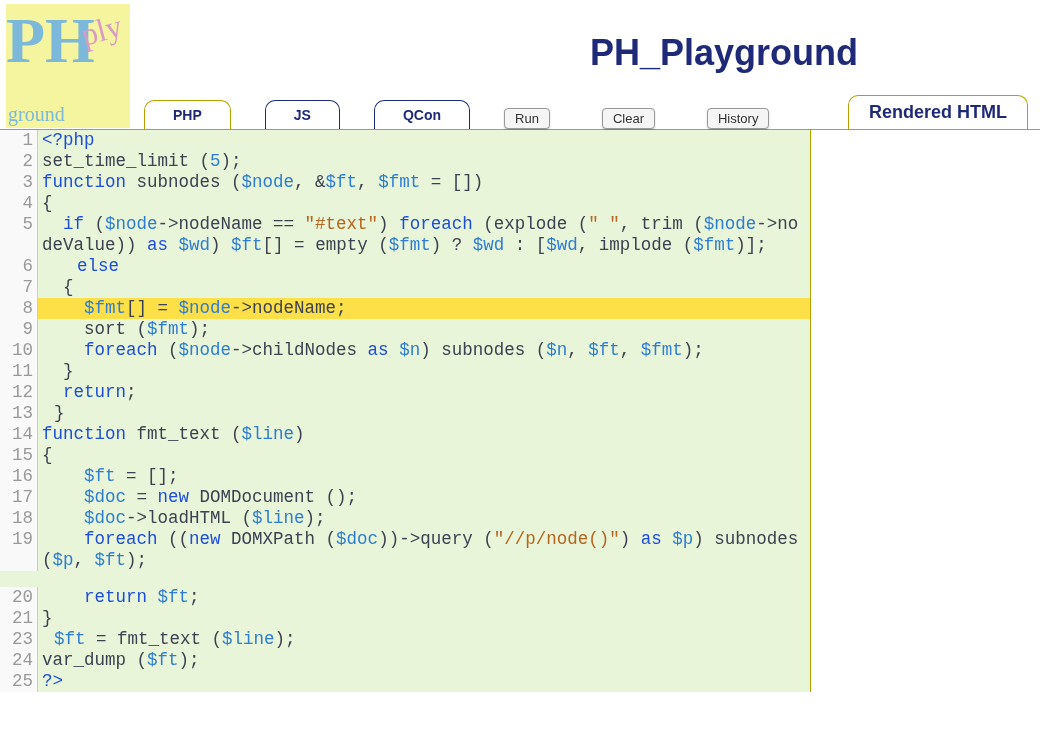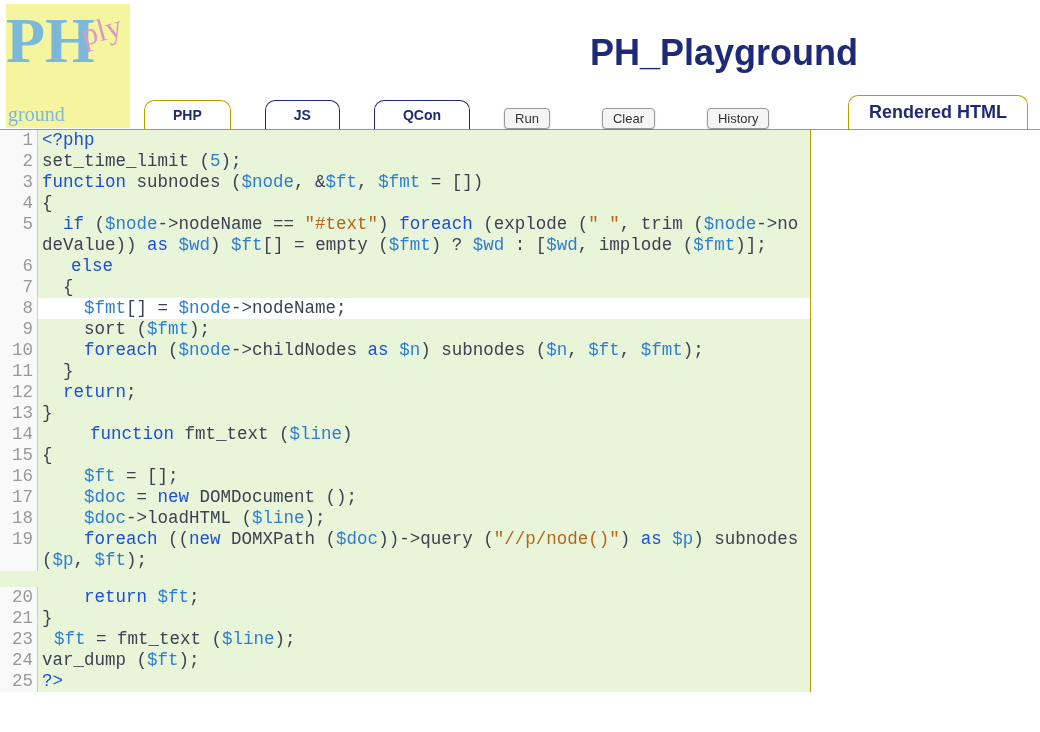--- a/index.html
+++ b/index.html
@@ -65,51 +65,51 @@
         <div style="display: flex;">
           <div style="width: 38px; min-width: 38px; background: rgb(249, 249, 249); border-right: 1px solid rgb(204, 204, 204); text-align: right; color: rgb(153, 153, 153); padding: 0px 4px;">4</div>
           <div style="flex: 1 1 0%; padding: 0px 4px; white-space: pre-wrap; word-break: break-all; background: rgb(232, 245, 216);"><span class="op">{</span></div>
         </div>
         <div style="display: flex;">
           <div style="width: 38px; min-width: 38px; background: rgb(249, 249, 249); border-right: 1px solid rgb(204, 204, 204); text-align: right; color: rgb(153, 153, 153); padding: 0px 4px;">5</div>
           <div style="flex: 1 1 0%; padding: 0px 4px; white-space: pre-wrap; word-break: break-all; background: rgb(232, 245, 216);"><span>  </span><span class="k">if</span><span class="op"> (</span><span class="v">$node</span><span class="op">-&gt;nodeName == </span><span class="s">"#text"</span><span class="op">) </span><span class="k">foreach</span><span class="op"> (</span><span class="f">explode</span><span class="op"> (</span><span class="s">" "</span><span class="op">, </span><span class="f">trim</span><span class="op"> (</span><span class="v">$node</span><span class="op">-&gt;nodeValue)) </span><span class="k">as</span><span> </span><span class="v">$wd</span><span class="op">) </span><span class="v">$ft</span><span class="op">[] = </span><span class="f">empty</span><span class="op"> (</span><span class="v">$fmt</span><span class="op">) ? </span><span class="v">$wd</span><span class="op"> : [</span><span class="v">$wd</span><span class="op">, </span><span class="f">implode</span><span class="op"> (</span><span class="v">$fmt</span><span class="op">)];</span></div>
         </div>
         <div style="display: flex;">
           <div style="width: 38px; min-width: 38px; background: rgb(249, 249, 249); border-right: 1px solid rgb(204, 204, 204); text-align: right; color: rgb(153, 153, 153); padding: 0px 4px;">6</div>
-          <div style="flex: 1 1 0%; padding: 0px 12px; white-space: pre-wrap; word-break: break-all; background: rgb(232, 245, 216);"><span>  </span><span class="k">else</span></div>
+          <div style="flex: 1 1 0%; padding: 0px 18px; white-space: pre-wrap; word-break: break-all; background: rgb(232, 245, 216);"><span>  </span><span class="k">else</span></div>
         </div>
         <div style="display: flex;">
           <div style="width: 38px; min-width: 38px; background: rgb(249, 249, 249); border-right: 1px solid rgb(204, 204, 204); text-align: right; color: rgb(153, 153, 153); padding: 0px 4px;">7</div>
           <div style="flex: 1 1 0%; padding: 0px 4px; white-space: pre-wrap; word-break: break-all; background: rgb(232, 245, 216);"><span class="op">  {</span></div>
         </div>
         <div style="display: flex;">
           <div style="width: 38px; min-width: 38px; background: rgb(249, 249, 249); border-right: 1px solid rgb(204, 204, 204); text-align: right; color: rgb(153, 153, 153); padding: 0px 4px;">8</div>
-          <div style="flex: 1 1 0%; padding: 0px 4px; white-space: pre-wrap; word-break: break-all; background: #ffffff;"><span>    </span><span class="v">$fmt</span><span class="op">[] = </span><span class="v">$node</span><span class="op">-&gt;nodeName;</span></div>
+          <div style="flex: 1 1 0%; padding: 0px 4px; white-space: pre-wrap; word-break: break-all; background: #fde047;"><span>    </span><span class="v">$fmt</span><span class="op">[] = </span><span class="v">$node</span><span class="op">-&gt;nodeName;</span></div>
         </div>
         <div style="display: flex;">
           <div style="width: 38px; min-width: 38px; background: rgb(249, 249, 249); border-right: 1px solid rgb(204, 204, 204); text-align: right; color: rgb(153, 153, 153); padding: 0px 4px;">9</div>
           <div style="flex: 1 1 0%; padding: 0px 4px; white-space: pre-wrap; word-break: break-all; background: rgb(232, 245, 216);"><span>    </span><span class="f">sort</span><span class="op"> (</span><span class="v">$fmt</span><span class="op">);</span></div>
         </div>
         <div style="display: flex;">
           <div style="width: 38px; min-width: 38px; background: rgb(249, 249, 249); border-right: 1px solid rgb(204, 204, 204); text-align: right; color: rgb(153, 153, 153); padding: 0px 4px;">10</div>
           <div style="flex: 1 1 0%; padding: 0px 4px; white-space: pre-wrap; word-break: break-all; background: rgb(232, 245, 216);"><span>    </span><span class="k">foreach</span><span class="op"> (</span><span class="v">$node</span><span class="op">-&gt;childNodes </span><span class="k">as</span><span> </span><span class="v">$n</span><span class="op">) </span><span class="f">subnodes</span><span class="op"> (</span><span class="v">$n</span><span class="op">, </span><span class="v">$ft</span><span class="op">, </span><span class="v">$fmt</span><span class="op">);</span></div>
         </div>
         <div style="display: flex;">
           <div style="width: 38px; min-width: 38px; background: rgb(249, 249, 249); border-right: 1px solid rgb(204, 204, 204); text-align: right; color: rgb(153, 153, 153); padding: 0px 4px;">11</div>
           <div style="flex: 1 1 0%; padding: 0px 4px; white-space: pre-wrap; word-break: break-all; background: rgb(232, 245, 216);"><span class="op">  }</span></div>
         </div>
         <div style="display: flex;">
           <div style="width: 38px; min-width: 38px; background: rgb(249, 249, 249); border-right: 1px solid rgb(204, 204, 204); text-align: right; color: rgb(153, 153, 153); padding: 0px 4px;">12</div>
           <div style="flex: 1 1 0%; padding: 0px 4px; white-space: pre-wrap; word-break: break-all; background: rgb(232, 245, 216);"><span>  </span><span class="k">return</span><span class="op">;</span></div>
         </div>
-        <div style="display: flex;">
+        <div style="display: flex; gap: 12px;">
           <div style="width: 38px; min-width: 38px; background: rgb(249, 249, 249); border-right: 1px solid rgb(204, 204, 204); text-align: right; color: rgb(153, 153, 153); padding: 0px 4px;">13</div>
           <div style="flex: 1 1 0%; padding: 0px 4px; white-space: pre-wrap; word-break: break-all; background: rgb(232, 245, 216);"><span class="op">}</span></div>
         </div>
-        <div style="display: flex; gap: 48px;">
+        <div style="display: flex;">
           <div style="width: 38px; min-width: 38px; background: rgb(249, 249, 249); border-right: 1px solid rgb(204, 204, 204); text-align: right; color: rgb(153, 153, 153); padding: 0px 4px;">14</div>
           <div style="flex: 1 1 0%; padding: 0px 4px; white-space: pre-wrap; word-break: break-all; background: rgb(232, 245, 216);"><span class="k">function</span><span> </span><span class="f">fmt_text</span><span class="op"> (</span><span class="v">$line</span><span class="op">)</span></div>
         </div>
         <div style="display: flex;">
           <div style="width: 38px; min-width: 38px; background: rgb(249, 249, 249); border-right: 1px solid rgb(204, 204, 204); text-align: right; color: rgb(153, 153, 153); padding: 0px 4px;">15</div>
           <div style="flex: 1 1 0%; padding: 0px 4px; white-space: pre-wrap; word-break: break-all; background: rgb(232, 245, 216);"><span class="op">{</span></div>
         </div>
         <div style="display: flex;">
           <div style="width: 38px; min-width: 38px; background: rgb(249, 249, 249); border-right: 1px solid rgb(204, 204, 204); text-align: right; color: rgb(153, 153, 153); padding: 0px 4px;">16</div>
           <div style="flex: 1 1 0%; padding: 0px 4px; white-space: pre-wrap; word-break: break-all; background: rgb(232, 245, 216);"><span>    </span><span class="v">$ft</span><span class="op"> = [];</span></div>

